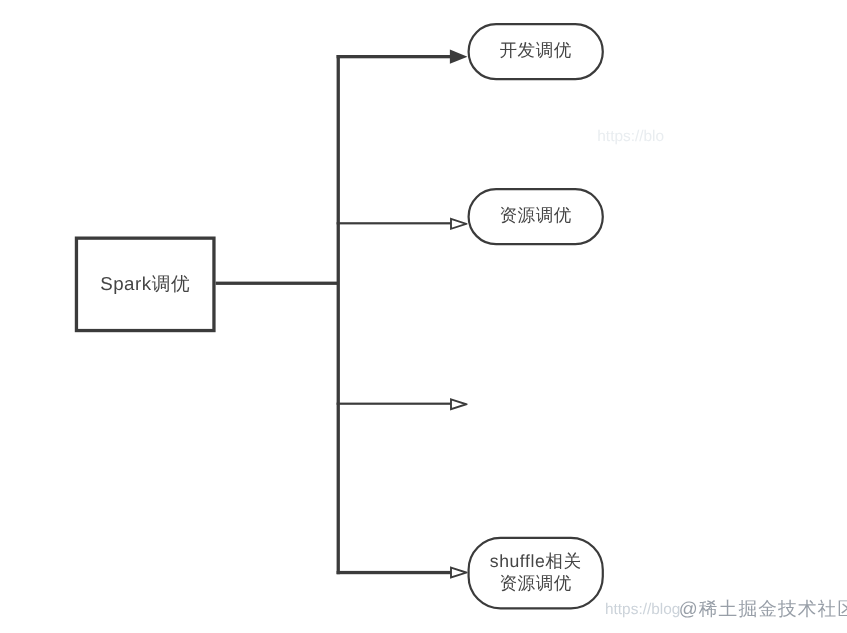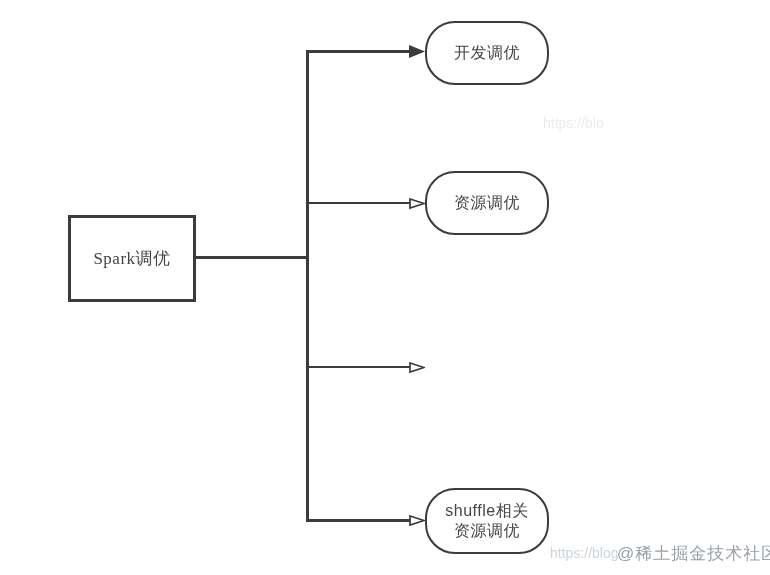--- a/index.html
+++ b/index.html
@@ -28,26 +28,25 @@
     letter-spacing: 0.5px;
     text-align: center;
     line-height: 1.25;
   }
   .root-node {
     left: 68px;
     top: 215px;
     width: 128px;
     height: 87px;
     border: 3px solid #3b3b3b;
-    font-family: Liberation Serif, serif;
   }
   .stadium {
     left: 425px;
     width: 124px;
-    height: 64px;
+    height: 52px;
     border: 2.5px solid #3b3b3b;
     border-radius: 30px;
     font-size: 16px;
   }
   .stadium.n1 { top: 21px; }
   .stadium.n2 { top: 171px; }
   .stadium.n3 { top: 335px; }
   .stadium.n4 { top: 488px; height: 66px; }
   .line {
     position: absolute;

